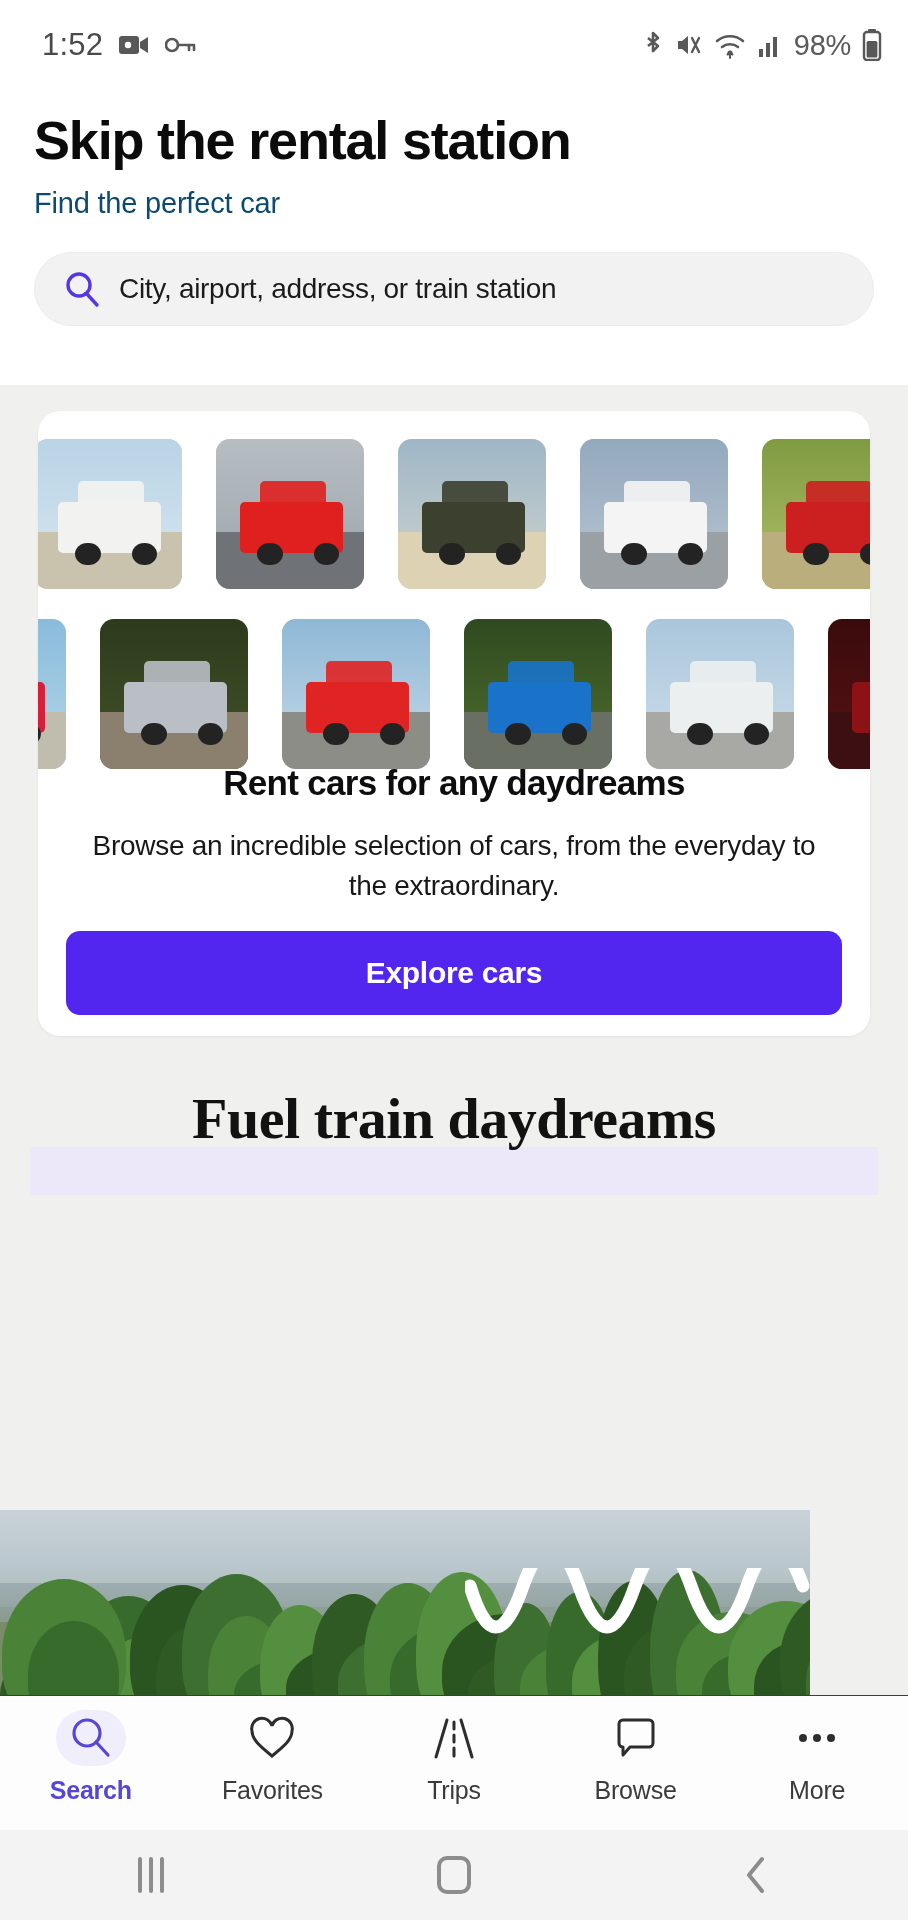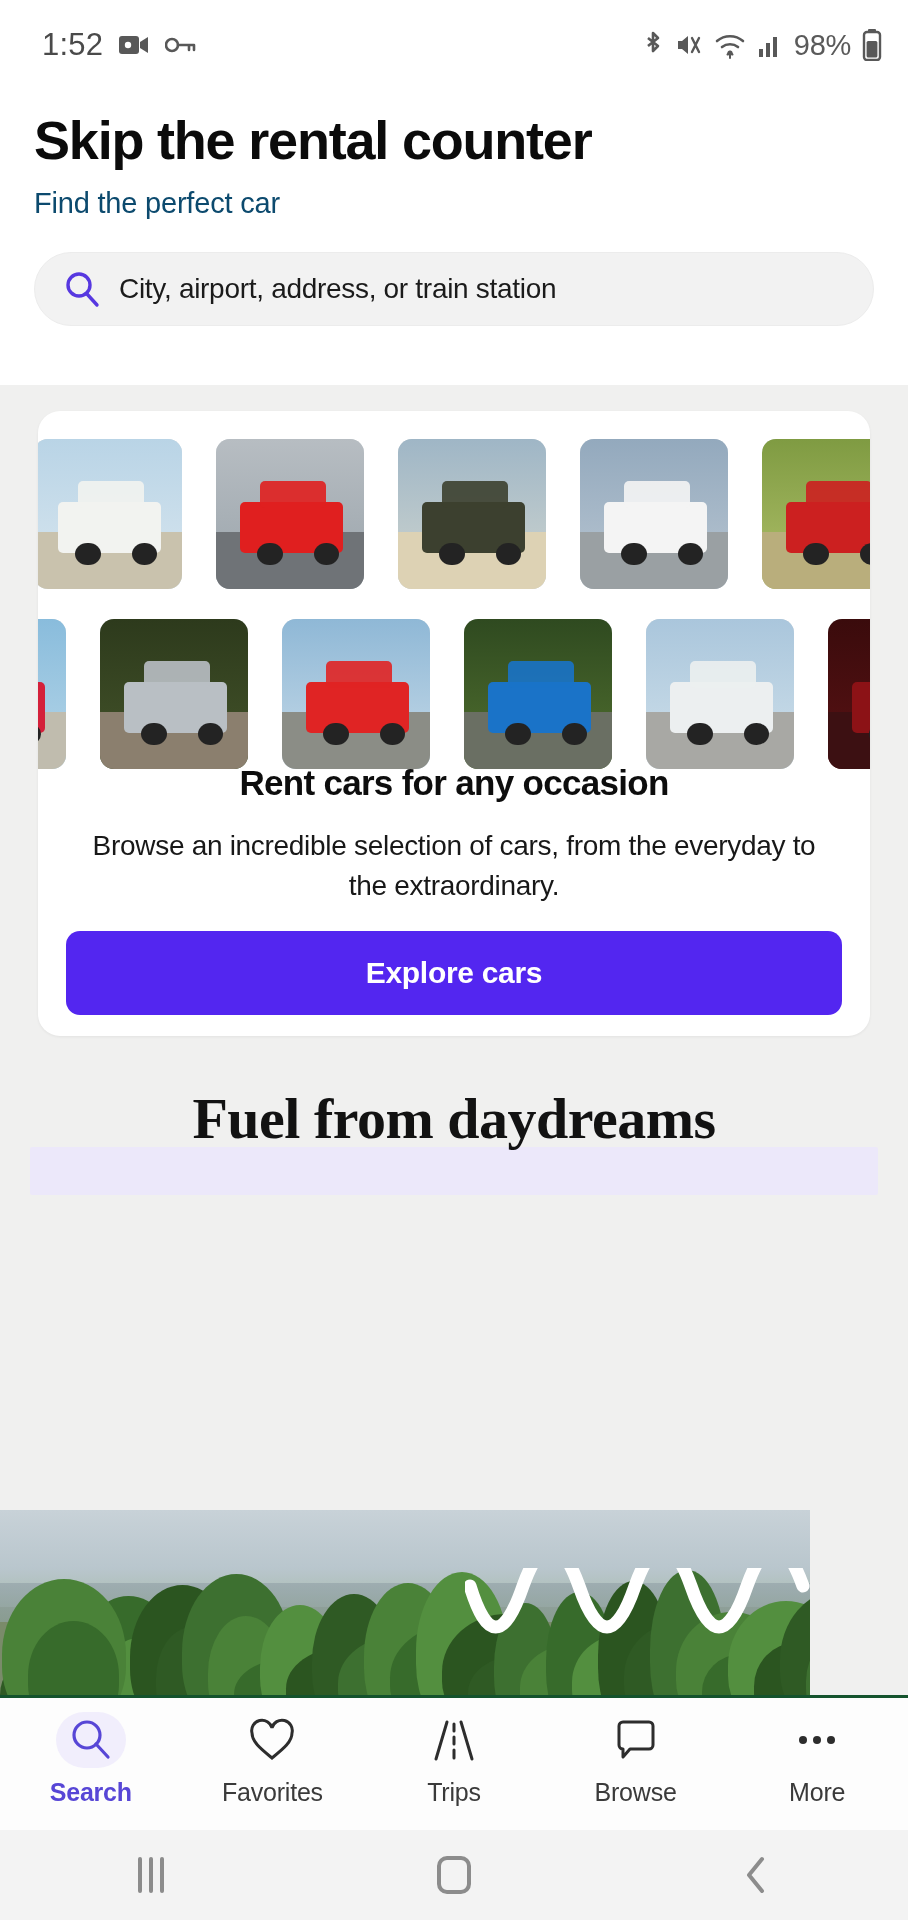--- a/index.html
+++ b/index.html
@@ -102,21 +102,21 @@
   .ph-far{ position:absolute; left:0; top:33%; width:100%; height:18%;
            background:linear-gradient(#9aa9ae,#8c9f98); opacity:.85; }
   .ph-trees{ position:absolute; left:0; bottom:0; width:100%; height:70%; }
   .tree{ position:absolute; bottom:0; border-radius:50% 50% 42% 42%; }
   .squiggle{ position:absolute; left:465px; top:58px; }
 
   
   .bottomnav{
     position:absolute; left:0; top:1695px; width:908px; height:135px;
     background:#fdfdfd; display:flex; align-items:flex-start;
-    border-top:3px solid #14532d; padding-top:14px;
+    border-top:1px solid #14532d; padding-top:14px;
   }
   .navitem{
     flex:1; display:flex; flex-direction:column; align-items:center; gap:10px;
     cursor:pointer;
   }
   .navicon{ height:56px; display:flex; align-items:center; justify-content:center; }
   .navlabel{ font-size:25px; color:#3a3a3a; letter-spacing:-.2px; }
   .navitem.active .navlabel{ color:#5746d6; font-weight:700; }
   .navicon.pill{ border-radius:30px; padding:0 12px; background:#f1eefc; }
 
@@ -184,21 +184,21 @@
         <svg width="20" height="32" viewBox="0 0 20 32">
             <rect x="6" y="0" width="8" height="4" rx="1" fill="#585858"></rect>
             <rect x="2" y="3" width="16" height="28" rx="3" fill="none" stroke="#585858" stroke-width="2.4"></rect>
             <rect x="4.6" y="12" width="10.8" height="16.6" rx="1.6" fill="#585858"></rect>
           </svg>
       </span>
     </div>
   </div>
 
   <div class="header">
-    <div class="headline">Skip the rental counter</div>
+    <div class="headline">Skip the rental station</div>
     <div class="subhead">Find the perfect car</div>
 
     <div class="searchbar">
       <span class="ic">
         <svg width="38" height="38" viewBox="0 0 38 38">
             <circle cx="16" cy="15" r="11" fill="none" stroke="#5738e0" stroke-width="3.4"></circle>
             <path d="M24 24l10 11" stroke="#5738e0" stroke-width="3.4" stroke-linecap="round"></path>
           </svg>
       </span>
       <span class="search-ph">City, airport, address, or train station</span>
@@ -290,28 +290,28 @@
             <div class="veh" style="background: rgb(35, 35, 35); border-radius: 50%; left: 66%; width: 17%; bottom: 16%; height: 15%;"></div>
           </div>
           <div class="tile" style="left: 790px;">
             <div class="sky" style="background: linear-gradient(rgb(58, 11, 12), rgb(90, 18, 20));"></div>
             <div class="ground" style="background: rgb(60, 16, 18);"></div>
             <div class="veh" style="background: rgb(140, 18, 22); left: 16%; width: 70%; bottom: 24%; height: 34%;"></div>
             <div class="veh" style="background: rgb(35, 35, 35); border-radius: 50%; left: 28%; width: 17%; bottom: 16%; height: 15%;"></div>
           </div>
         </div>
 
-      <div class="card-title">Rent cars for any occasion</div>
+      <div class="card-title">Rent cars for any daydreams</div>
       <div class="card-body">Browse an incredible selection of cars, from the everyday to the extraordinary.</div>
       <button class="cta">Explore cars</button>
     </div>
 
     <div class="dd-wrap">
       <div class="dd-band"></div>
-      <div class="dd-title">Fuel from daydreams</div>
+      <div class="dd-title">Fuel train daydreams</div>
     </div>
 
     <div class="photo">
       <div class="ph-sky"></div>
       <div class="ph-far"></div>
       <div class="ph-trees">
           <div class="tree" style="width: 60px; height: 70px; left: 0px; background: rgb(47, 90, 36);"></div>
           <div class="tree" style="width: 97px; height: 123px; left: 26px; background: rgb(61, 112, 48);"></div>
           <div class="tree" style="width: 64px; height: 81px; left: 52px; background: rgb(74, 130, 56);"></div>
           <div class="tree" style="width: 101px; height: 134px; left: 78px; background: rgb(55, 107, 43);"></div>

